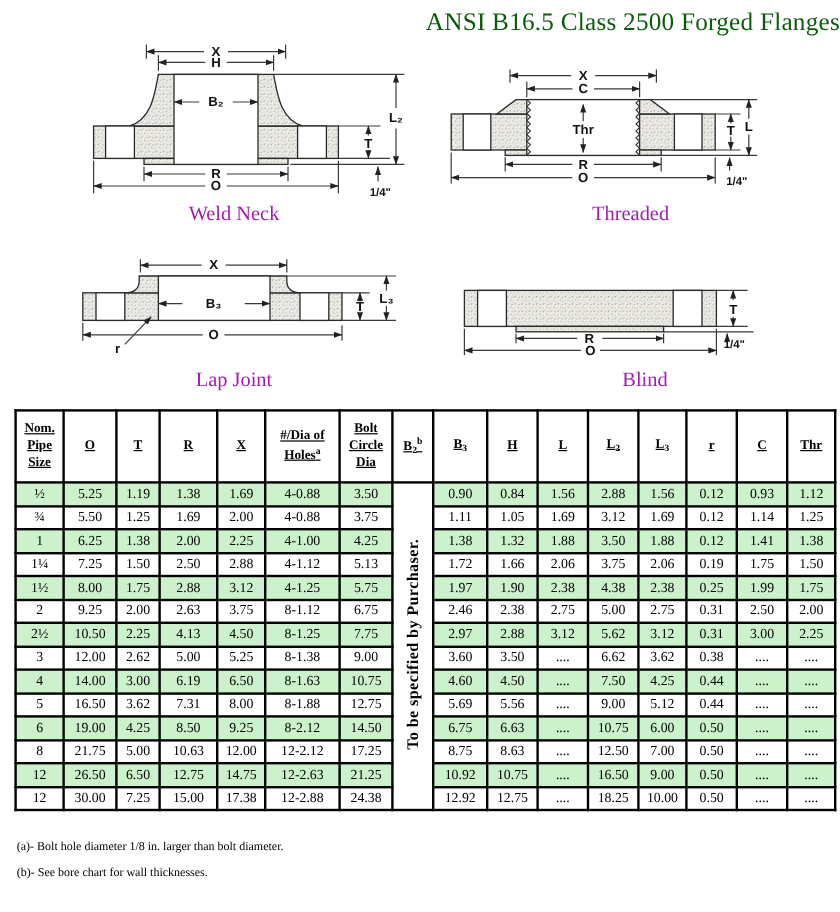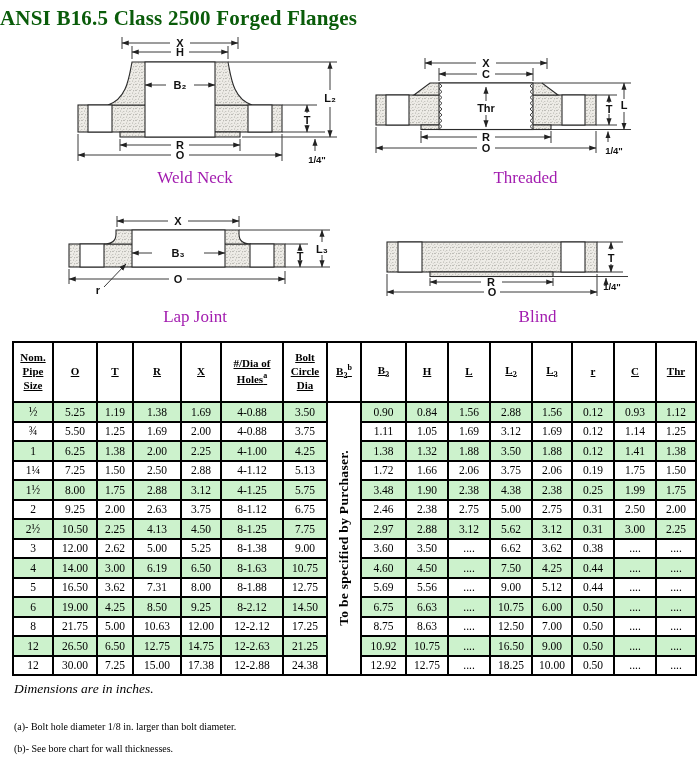--- a/index.html
+++ b/index.html
@@ -1,18 +1,18 @@
 <!DOCTYPE html>
 <html><head>
 <meta charset="utf-8">
 <style>
   html,body { margin:0; padding:0; background:#fff; }
   .page { position:relative; width:700px; height:760px; background:#fff; overflow:hidden;
           font-family:"Liberation Serif", serif; color:#000; }
-  .title { text-align:left; color:#0a5c0a; font-size:21px; font-weight:bold;
+  .title { text-align:right; color:#0a5c0a; font-size:21px; font-weight:normal;
            margin:6px 0 0 0; letter-spacing:0.2px; }
   .diagrams { display:grid; grid-template-columns:350px 350px; align-items:end; margin-top:4px; }
   figure { margin:0; text-align:center; }
   figure svg { display:block; }
   .fig-wn { width:300px; margin-left:45px; }
   .fig-th { width:335px; margin-left:8px; }
   .fig-lj { width:310px; margin-left:40px; margin-top:26px; }
   .fig-bl { width:315px; margin-left:30px; margin-top:26px; }
   .cap { font-weight:normal; font-size:17px; color:#a21caf; margin-top:1px; }
   
@@ -331,21 +331,21 @@
           <td>1.50</td>
         </tr>
         <tr class="green">
           <td>1½</td>
           <td>8.00</td>
           <td>1.75</td>
           <td>2.88</td>
           <td>3.12</td>
           <td>4-1.25</td>
           <td>5.75</td>
-          <td>3.48</td>
+          <td>1.97</td>
           <td>1.90</td>
           <td>2.38</td>
           <td>4.38</td>
           <td>2.38</td>
           <td>0.25</td>
           <td>1.99</td>
           <td>1.75</td>
         </tr>
         <tr>
           <td>2</td>
@@ -496,16 +496,15 @@
           <td>....</td>
           <td>18.25</td>
           <td>10.00</td>
           <td>0.50</td>
           <td>....</td>
           <td>....</td>
         </tr>
       </tbody>
   </table>
 
-  <p class="units">Dimensions are in inches.</p>
   <p class="fn">(a)-  Bolt hole diameter 1/8 in. larger than bolt diameter.</p>
   <p class="fn">(b)-  See bore chart for wall thicknesses.</p>
 </div>
 
 </body></html>

